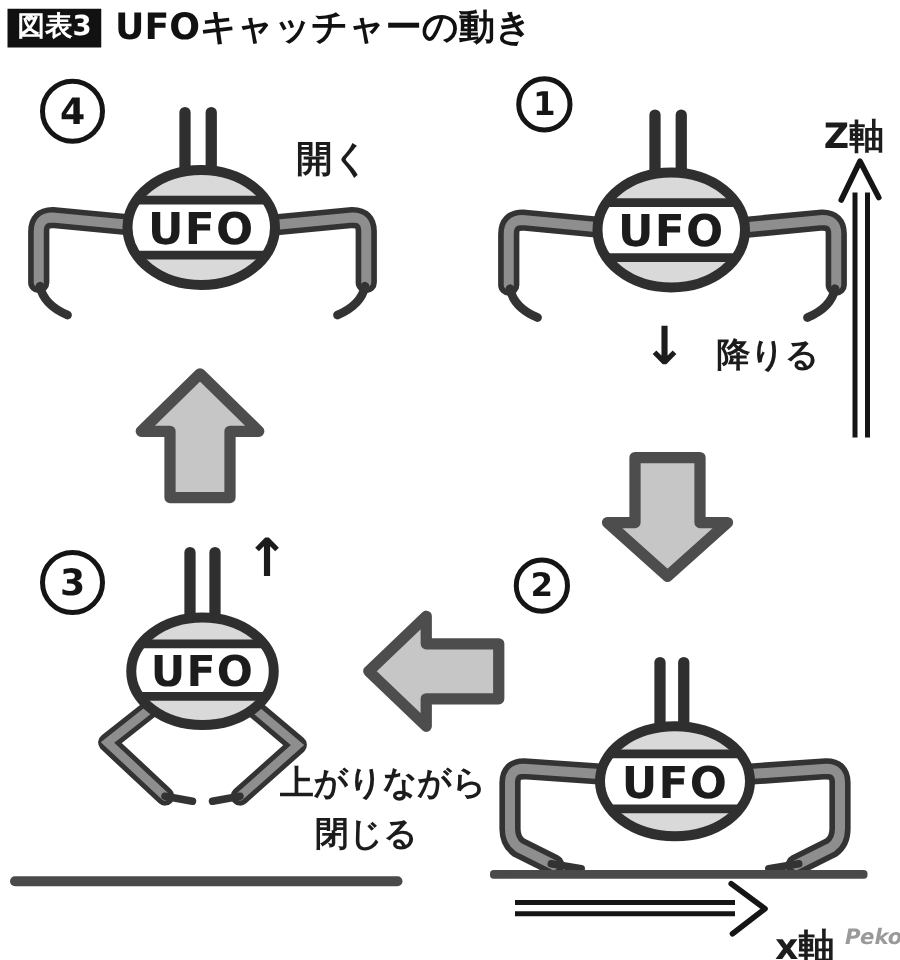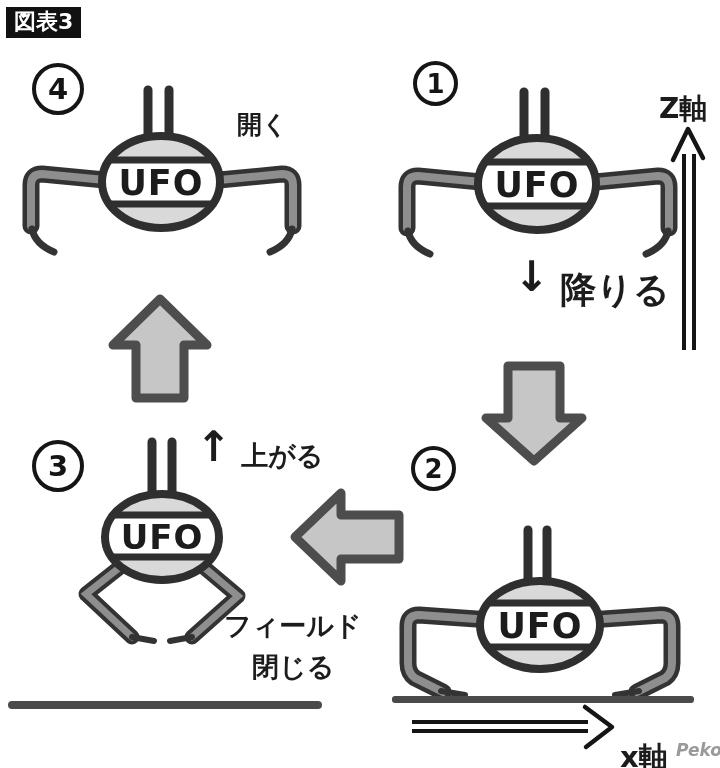--- a/index.html
+++ b/index.html
@@ -29,20 +29,21 @@
   .ground{background:#4a4a4a;border-radius:4px;}
   .signature{font-style:italic;font-weight:700;}
   svg{display:block;overflow:visible;}
 </style>
 </head>
 <body>
 
 <div id="stage">
 
   <div class="abs fig-tag" style="left:6px;top:7px;">図表3</div>
+  <div class="abs fig-title" style="left:92px;top:2px;">UFOキャッチャーの動き</div>
 
   <div class="abs badge big" style="left:32px;top:63px;">
       <span>4</span>
     </div>
   <div class="abs badge small" style="left:413px;top:61px;">
       <span>1</span>
     </div>
   <div class="abs badge small" style="left:411px;top:446px;">
       <span>2</span>
     </div>
@@ -166,31 +167,30 @@
   <svg class="abs" style="left:406px;top:702px;" width="214" height="52" viewBox="0 0 214 52">
     <line x1="6" y1="20" x2="182" y2="20" stroke="#151515" stroke-width="4"></line>
     <line x1="6" y1="29" x2="182" y2="29" stroke="#151515" stroke-width="4"></line>
     <path d="M179 5 L206 25 L180 45" fill="none" stroke="#151515" stroke-width="4.5" stroke-linecap="round" stroke-linejoin="round"></path>
   </svg>
   <div class="abs hand" style="left:620px;top:711px;font-size:29px;margin-top:27px;">x軸</div>
   <div class="abs signature" style="left:676px;top:740px;font-size:17px;color:#9a9a9a;">Peko</div>
 
   <div class="abs action-row" style="left:514px;top:256px;">
     <span class="glyph-arrow">↓</span>
-    <span class="hand" style="font-size:36px;margin:10px 0 0 11px;">降りる</span>
+    <span class="hand" style="font-size:27px;margin:10px 0 0 24px;">降りる</span>
   </div>
 
   <div class="abs action-row" style="left:196px;top:426px;">
     <span class="glyph-arrow">↑</span>
-    <span class="hand" style="font-size:27px;margin:12px 0 0 10px;">上がる</span>
   </div>
 
   <div class="abs" style="left:224px;top:608px;">
-    <div class="hand" style="font-size:27px;">フィールド</div>
+    <div class="hand" style="font-size:27px;">上がりながら</div>
     <div class="hand" style="font-size:27px;margin:5px 0 1px 28px;">閉じる</div>
   </div>
 
-  <div class="abs hand" style="left:237px;top:108px;font-size:25px;">開く</div>
+  <div class="abs hand" style="left:237px;top:108px;font-size:29px;">開く</div>
 
   <div class="abs ground" style="left:8px;top:701px;width:314px;height:8px;"></div>
   <div class="abs ground" style="left:392px;top:696px;width:302px;height:7px;border-radius:3px;"></div>
 
 </div>
 
 </body></html>

